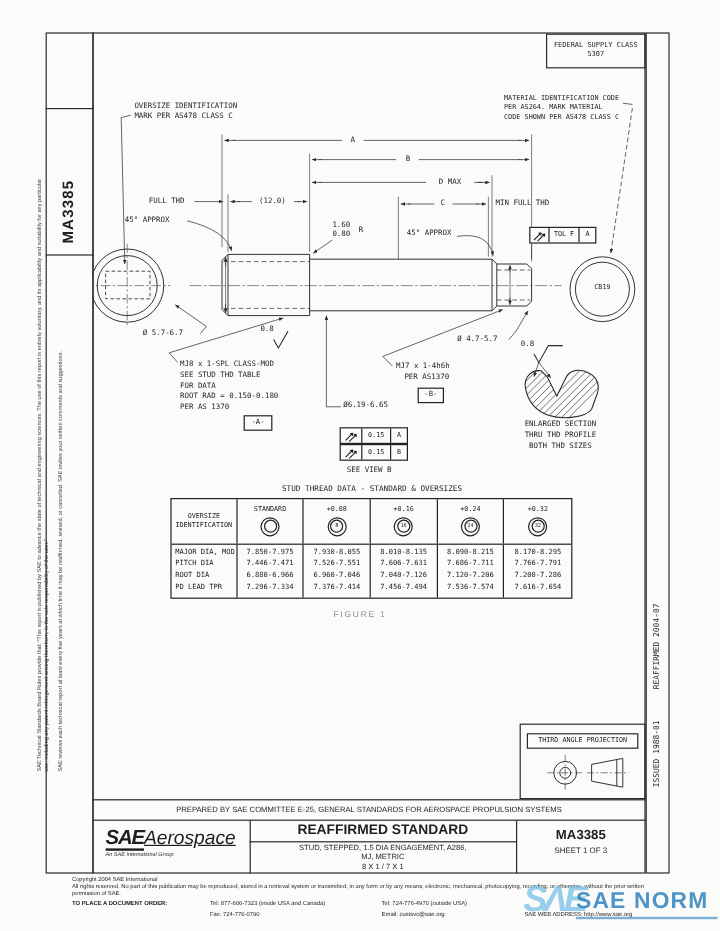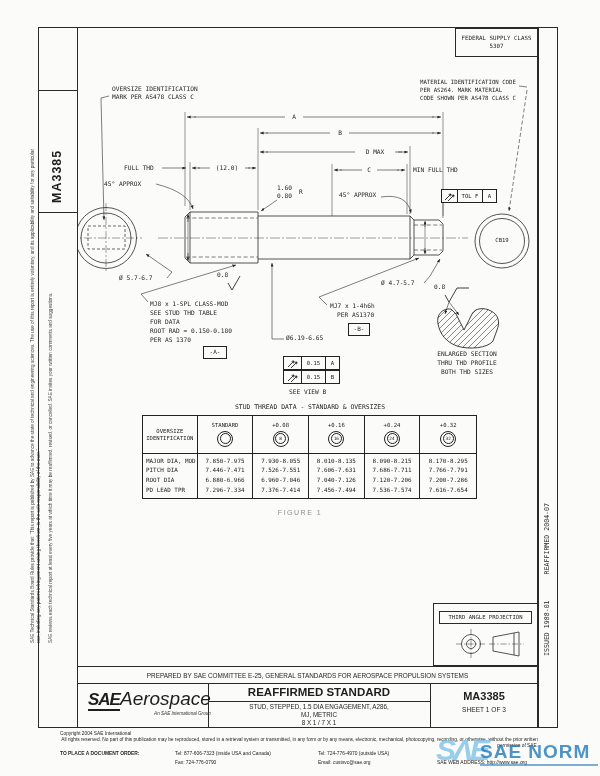--- a/index.html
+++ b/index.html
@@ -1,18 +1,18 @@
 <!DOCTYPE html>
 <html><head>
 <meta charset="utf-8">
 <style>
   html,body{margin:0;padding:0;}
   .page{position:relative;width:600px;height:776px;background:#fbfbf9;overflow:hidden;
         font-family:"DejaVu Sans Mono",monospace;color:#222;}
-  .abs{position:absolute;white-space:nowrap;text-align:right;}
+  .abs{position:absolute;white-space:nowrap;}
   .mono{font-family:"DejaVu Sans Mono",monospace;font-size:6.2px;line-height:7.5px;color:#1e1e1e;}
   .sans{font-family:"Liberation Sans",sans-serif;color:#1e1e1e;}
   .ctr{transform:translateX(-50%);}
   .rot{transform-origin:0 0;transform:rotate(-90deg);position:absolute;white-space:nowrap;}
   .box{position:absolute;border:1px solid #2a2a2a;box-sizing:border-box;}
   .hline{position:absolute;height:1px;background:#2a2a2a;}
   .vline{position:absolute;width:1px;background:#2a2a2a;}
   .datum{border:1px solid #222;font-size:6px;text-align:center;line-height:9px;background:#fbfbf9;}
   .fcf{display:flex;align-items:stretch;background:#fbfbf9;font-size:5.6px;}
   .fcf>div{display:flex;align-items:center;justify-content:center;}
@@ -340,21 +340,21 @@
 
   <div class="abs" style="left:77px;top:666px;width:461px;height:18px;border-top:1px solid #2a2a2a;border-bottom:1.2px solid #2a2a2a;box-sizing:border-box;display:flex;align-items:center;justify-content:center;">
     <span class="sans" style="font-size:6.4px;">PREPARED BY SAE COMMITTEE E-25, GENERAL STANDARDS FOR AEROSPACE PROPULSION SYSTEMS</span>
   </div>
 
   <div class="vline" style="left:208px;top:684px;height:44px;"></div>
   <div class="vline" style="left:430px;top:684px;height:44px;"></div>
   <div class="hline" style="left:208px;top:701px;width:222px;"></div>
 
   <div class="abs" style="left:88px;top:688px;">
-    <span class="sans" style="font-size:17px;font-weight:900;font-style:italic;letter-spacing:-1px;border-bottom:2px solid #1e1e1e;">SAE</span><span class="sans" style="font-size:19px;font-style:italic;letter-spacing:0;">Aerospace</span>
+    <span class="sans" style="font-size:17px;font-weight:900;font-style:italic;letter-spacing:-1px;border-bottom:2px solid #1e1e1e;">SAE</span><span class="sans" style="font-size:16px;font-style:italic;letter-spacing:0;text-decoration:underline;">Aerospace</span>
     <div class="sans" style="font-size:4.6px;font-style:italic;margin-top:1px;color:#333;">An SAE International Group</div>
   </div>
 
   <div class="abs sans ctr" style="left:319px;top:686px;font-size:11.5px;font-weight:bold;">REAFFIRMED STANDARD</div>
   <div class="abs sans ctr" style="left:319px;top:703px;font-size:6.3px;">STUD, STEPPED, 1.5 DIA ENGAGEMENT, A286,</div>
   <div class="abs sans ctr" style="left:319px;top:711px;font-size:6.3px;">MJ, METRIC</div>
   <div class="abs sans ctr" style="left:319px;top:719px;font-size:6.3px;">8 X 1 / 7 X 1</div>
 
   <div class="abs sans ctr" style="left:484px;top:690px;font-size:11px;font-weight:bold;">MA3385</div>
   <div class="abs sans ctr" style="left:484px;top:706px;font-size:6.6px;">SHEET 1 OF 3</div>

